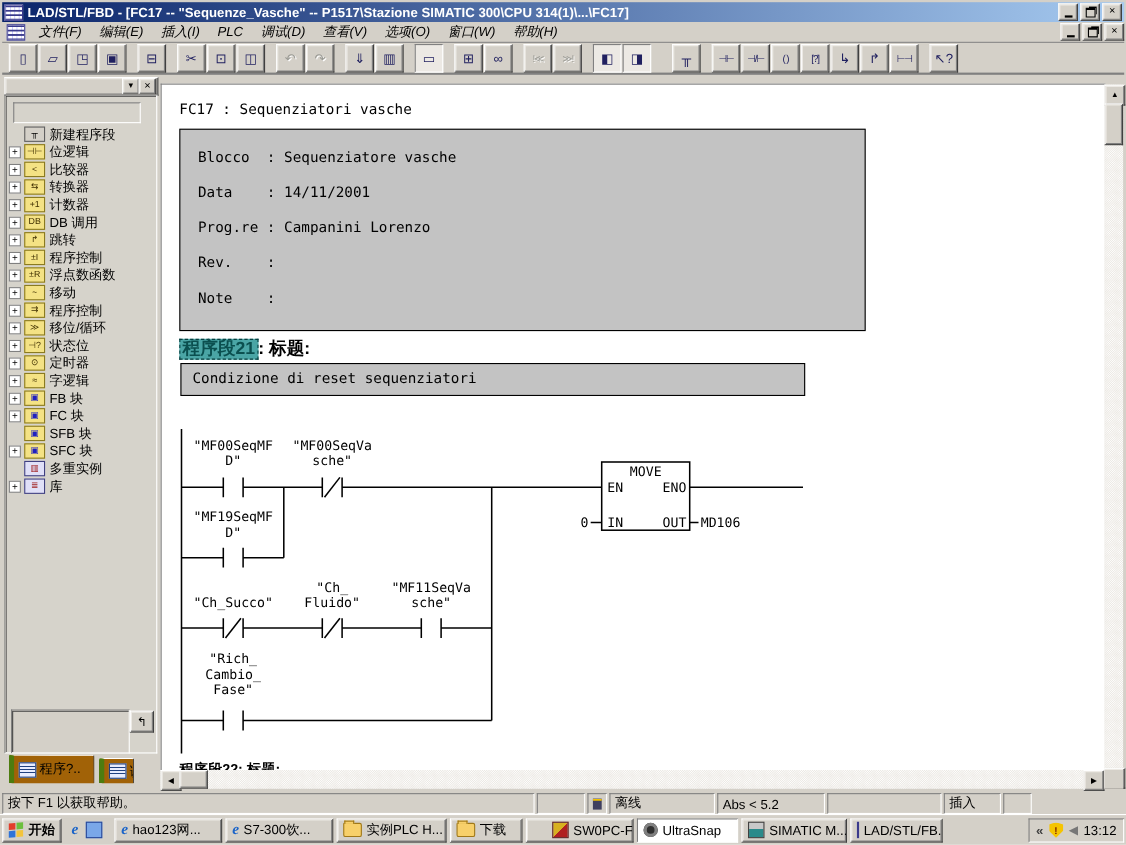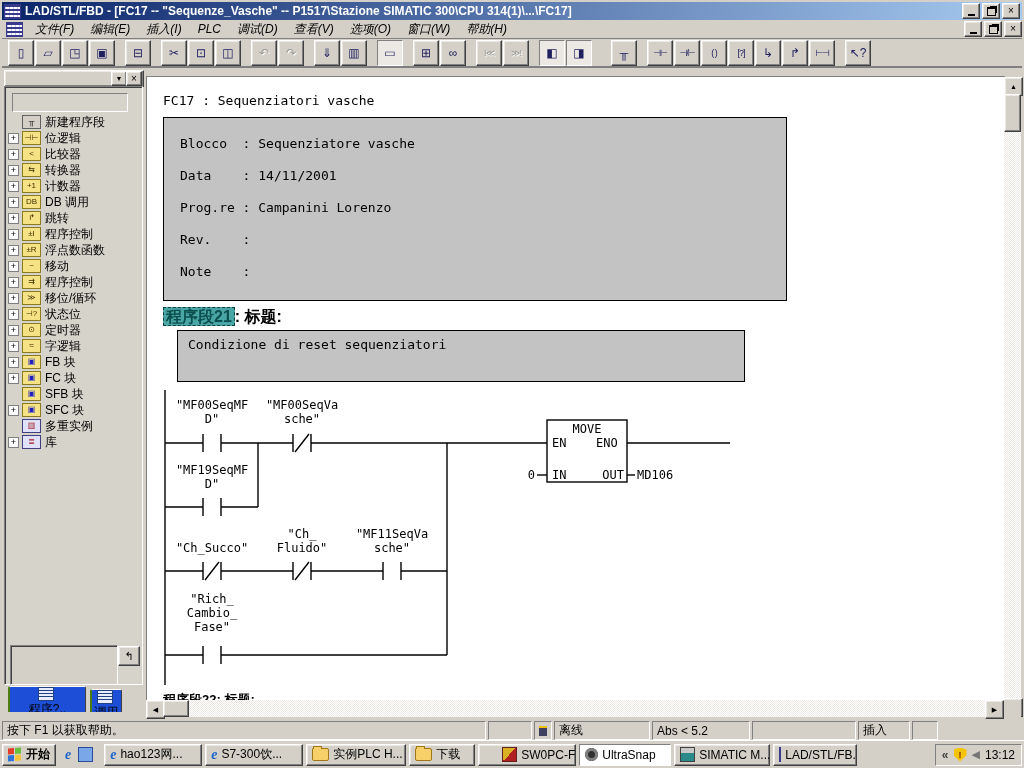--- a/index.html
+++ b/index.html
@@ -36,32 +36,32 @@
   .trow{height:16px;display:flex;align-items:center;white-space:nowrap;cursor:default;}
   .texp{width:9px;height:9px;border:1px solid #808080;background:#fff;font-size:9px;line-height:8px;text-align:center;margin-right:3px;color:#000;flex:none;}
   .texp.none{visibility:hidden;}
   .ticn{width:17px;height:12px;background:#f4e284;border:1px solid #8a7a20;font-size:8px;line-height:11px;text-align:center;margin-right:4px;color:#403000;flex:none;overflow:hidden;}
   .ticn.net{background:#d4d0c8;border-color:#606060;color:#000;}
   .ticn.blk{color:#2020c0;}
   .ticn.multi{background:#e0e0f8;border-color:#404080;color:#a02020;}
   .tlbl{font-size:12px;}
   #sb-preview{position:absolute;left:10px;top:645px;width:106px;height:38px;background:#d4d0c8;}
   #sb-prevbtn{position:absolute;left:118px;top:646px;width:20px;height:18px;display:flex;align-items:center;justify-content:center;font-size:11px;}
-  .sbtab{position:absolute;background:#1d4ed8;border-top:1px solid #fff;border-left:2px solid #4d7c0f;border-right:1px solid #404040;border-radius:2px 2px 0 0;display:flex;align-items:center;padding:0 4px;box-sizing:border-box;overflow:hidden;white-space:nowrap;flex-direction:column;}
+  .sbtab{position:absolute;background:#a16207;border-top:1px solid #fff;border-left:5px solid #4d7c0f;border-right:1px solid #404040;border-radius:2px 2px 0 0;display:flex;align-items:center;padding:0 4px;box-sizing:border-box;overflow:hidden;white-space:nowrap;}
   .tabicn{width:14px;height:12px;border:1px solid #204080;background:#e8ecff;margin-right:3px;flex:none;background-image:linear-gradient(transparent 2px,#204080 2px,#204080 3px,transparent 3px,transparent 5px,#204080 5px,#204080 6px,transparent 6px,transparent 8px,#204080 8px,#204080 9px,transparent 9px);}
   
   #content{position:absolute;left:146px;top:76px;width:858px;height:624px;background:#fff;border-left:1px solid #808080;border-top:1px solid #808080;overflow:hidden;}
   .mono{font-family:"DejaVu Sans Mono","Liberation Mono",monospace;}
   #fc-heading{position:absolute;left:163px;top:93px;font-size:13px;}
   .graybox{position:absolute;background:#c3c3c3;border:1px solid #000;box-sizing:border-box;}
   #headercomment{left:163px;top:117px;width:624px;height:184px;}
   #headercomment .txt{white-space:pre;font-size:13px;line-height:16px;padding:18px 0 0 16px;}
   #netline{position:absolute;left:163px;top:307px;font-size:16px;font-weight:bold;white-space:nowrap;}
   #netlabel{background:#4aa5a5;color:#0b4f4f;border:1px dashed #063f3f;padding:0 2px;}
-  #netcomment{left:177px;top:330px;width:568px;height:52px;}
+  #netcomment{left:164px;top:330px;width:568px;height:30px;}
   #netcomment .txt{font-size:13px;padding:6px 0 0 10px;}
   #laddersvg{position:absolute;left:146px;top:378px;}
   .clabel{position:absolute;width:104px;text-align:center;font-size:12px;line-height:14px;white-space:pre;}
   .mvtxt{position:absolute;font-size:12px;}
   #next-clip{position:absolute;left:163px;top:691px;width:320px;height:9px;overflow:hidden;font-size:13px;font-weight:bold;}
   
   .sb-arrow{display:flex;align-items:center;justify-content:center;font-size:7px;color:#000;}
   #hscroll{position:absolute;left:146px;top:700px;width:858px;height:17px;background:#ece9e4;background-image:linear-gradient(45deg,#fff 25%,transparent 25%,transparent 75%,#fff 75%),linear-gradient(45deg,#fff 25%,transparent 25%,transparent 75%,#fff 75%);background-size:2px 2px;background-position:0 0,1px 1px;}
   #vscroll{position:absolute;left:1004px;top:77px;width:17px;height:640px;background:#ece9e4;background-image:linear-gradient(45deg,#fff 25%,transparent 25%,transparent 75%,#fff 75%),linear-gradient(45deg,#fff 25%,transparent 25%,transparent 75%,#fff 75%);background-size:2px 2px;background-position:0 0,1px 1px;}
   
@@ -436,21 +436,21 @@
   <div class="clabel mono" style="left:250px;top:527px;">"Ch_
 Fluido"</div>
   <div class="clabel mono" style="left:340px;top:527px;">"MF11SeqVa
 sche"</div>
   <div class="clabel mono" style="left:160px;top:592px;">"Rich_
 Cambio_
 Fase"</div>
 
   <div class="mvtxt mono" style="left:547px;top:422px;width:80px;text-align:center;">MOVE</div>
   <div class="mvtxt mono" style="left:552px;top:436px;">EN</div>
-  <div class="mvtxt mono" style="left:596px;top:436px;width:28px;text-align:left;">ENO</div>
+  <div class="mvtxt mono" style="left:596px;top:436px;width:28px;text-align:right;">ENO</div>
   <div class="mvtxt mono" style="left:552px;top:468px;">IN</div>
   <div class="mvtxt mono" style="left:586px;top:468px;width:38px;text-align:right;">OUT</div>
   <div class="mvtxt mono" style="left:505px;top:468px;width:30px;text-align:right;">0</div>
   <div class="mvtxt mono" style="left:637px;top:468px;">MD106</div>
 
   <div id="next-clip">程序段22: 标题:</div>
 
   <div id="hscroll">
     <span class="raised sb-arrow abs" style="left:0;top:0;width:17px;height:17px;">
         <span>◀</span>

